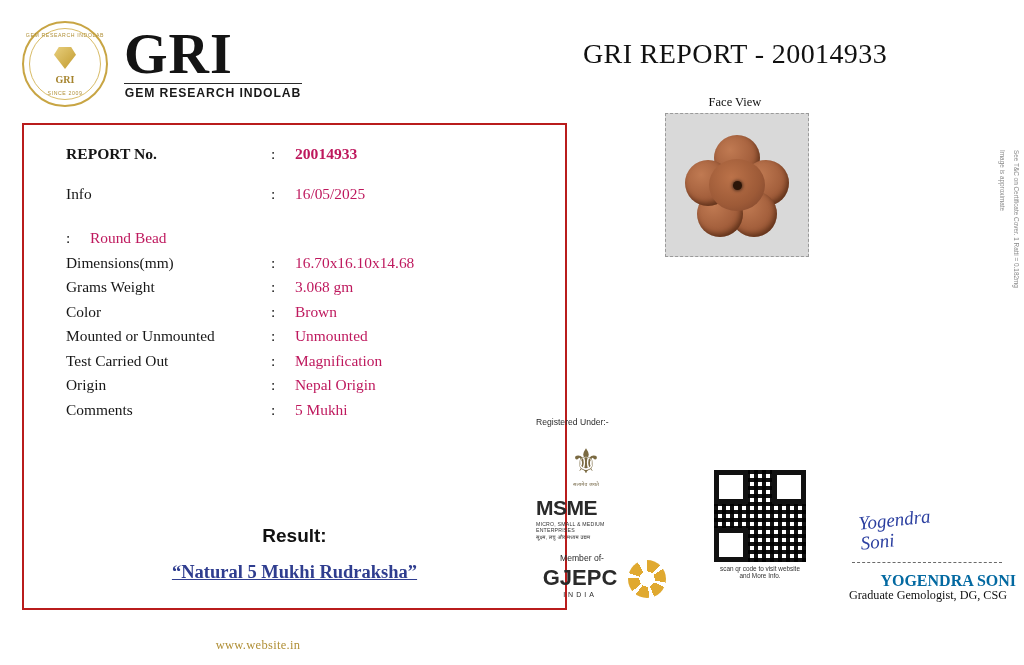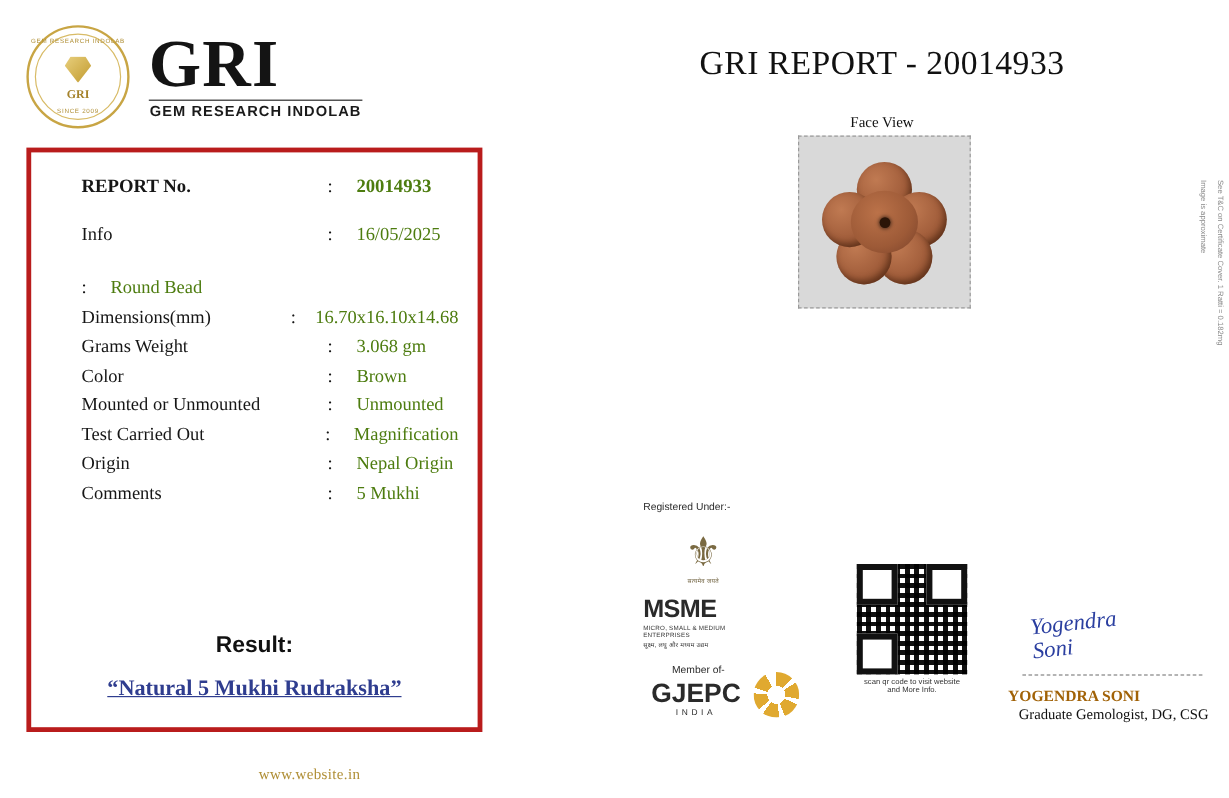--- a/index.html
+++ b/index.html
@@ -175,23 +175,23 @@
     border-radius: 50%;
     background: #2b1508;
     box-shadow: 0 0 3px 1px rgba(0,0,0,.5);
   }
 
   
   .panel {
     position: absolute;
     top: 123px;
     left: 22px;
-    width: 380px;
+    width: 545px;
     height: 487px;
-    border: 4px solid #b91c1c;
+    border: 2px solid #b91c1c;
     box-sizing: border-box;
     background: #fff;
   }
   .rows {
     position: absolute;
     top: 20px;
     left: 42px;
     right: 16px;
   }
   .row {
@@ -215,21 +215,21 @@
     font-weight: bold;
     font-size: 15.6px;
   }
   .row .c {
     width: 24px;
     font-size: 15.4px;
     color: #161616;
   }
   .row .v {
     font-size: 15.4px;
-    color: #4d7c0f;
+    color: #be185d;
   }
 
   .result-label {
     position: absolute;
     left: 0; right: 0;
     top: 400px;
     text-align: center;
     font-size: 19px;
     font-weight: bold;
     font-family: "Liberation Sans", sans-serif;
@@ -448,24 +448,24 @@
     top: 562px;
     left: 852px;
     width: 150px;
     border-top: 1px dashed #6a6a6a;
   }
   .sign-name {
     position: absolute;
     top: 572px;
     left: 840px;
     width: 176px;
-    text-align: left;
-    font-size: 13px;
-    font-weight: bold;
-    color: #a16207;
+    text-align: right;
+    font-size: 16px;
+    font-weight: bold;
+    color: #0369a1;
   }
   .sign-title {
     position: absolute;
     top: 588px;
     left: 840px;
     width: 176px;
     text-align: center;
     font-size: 12.2px;
     color: #111;
   }

